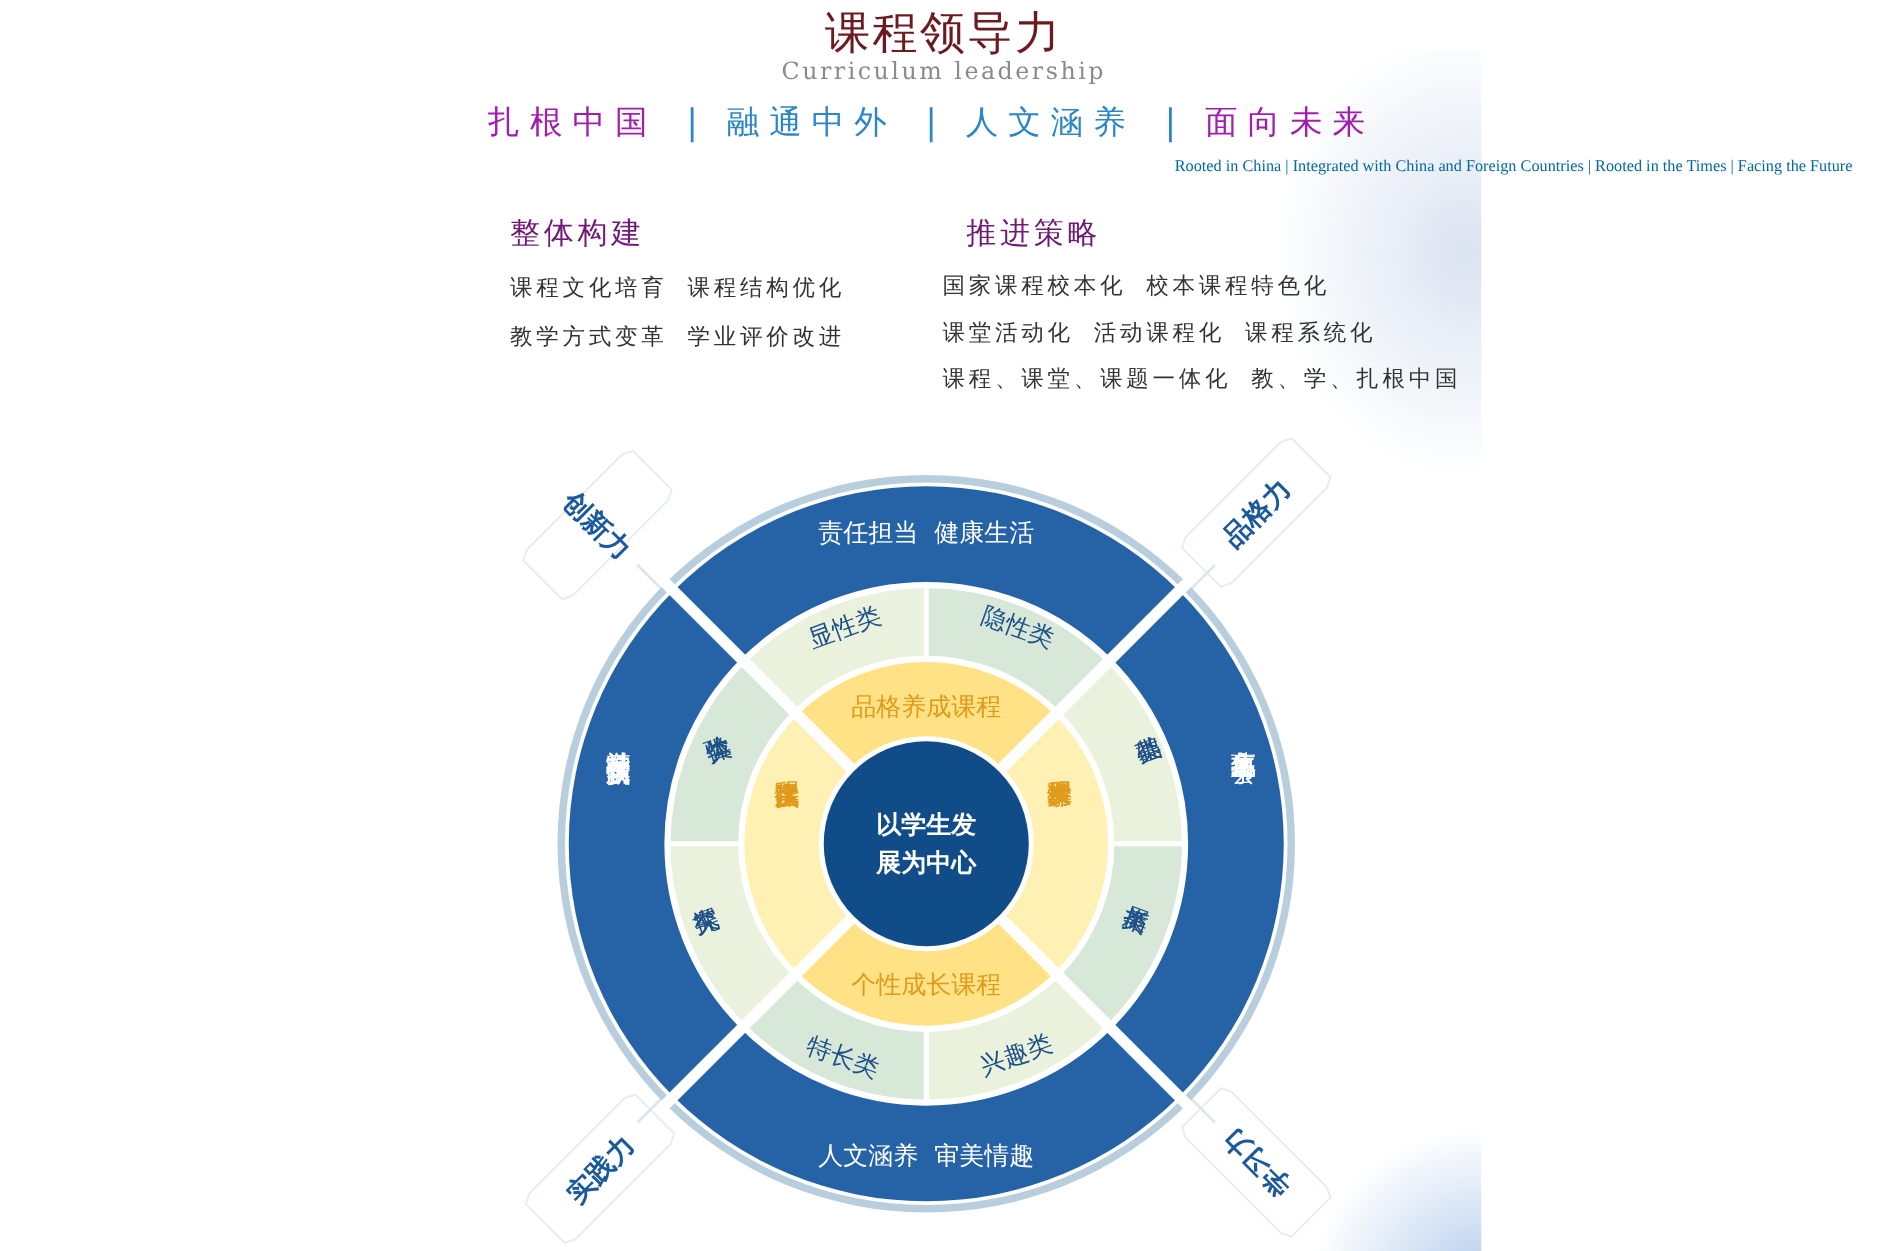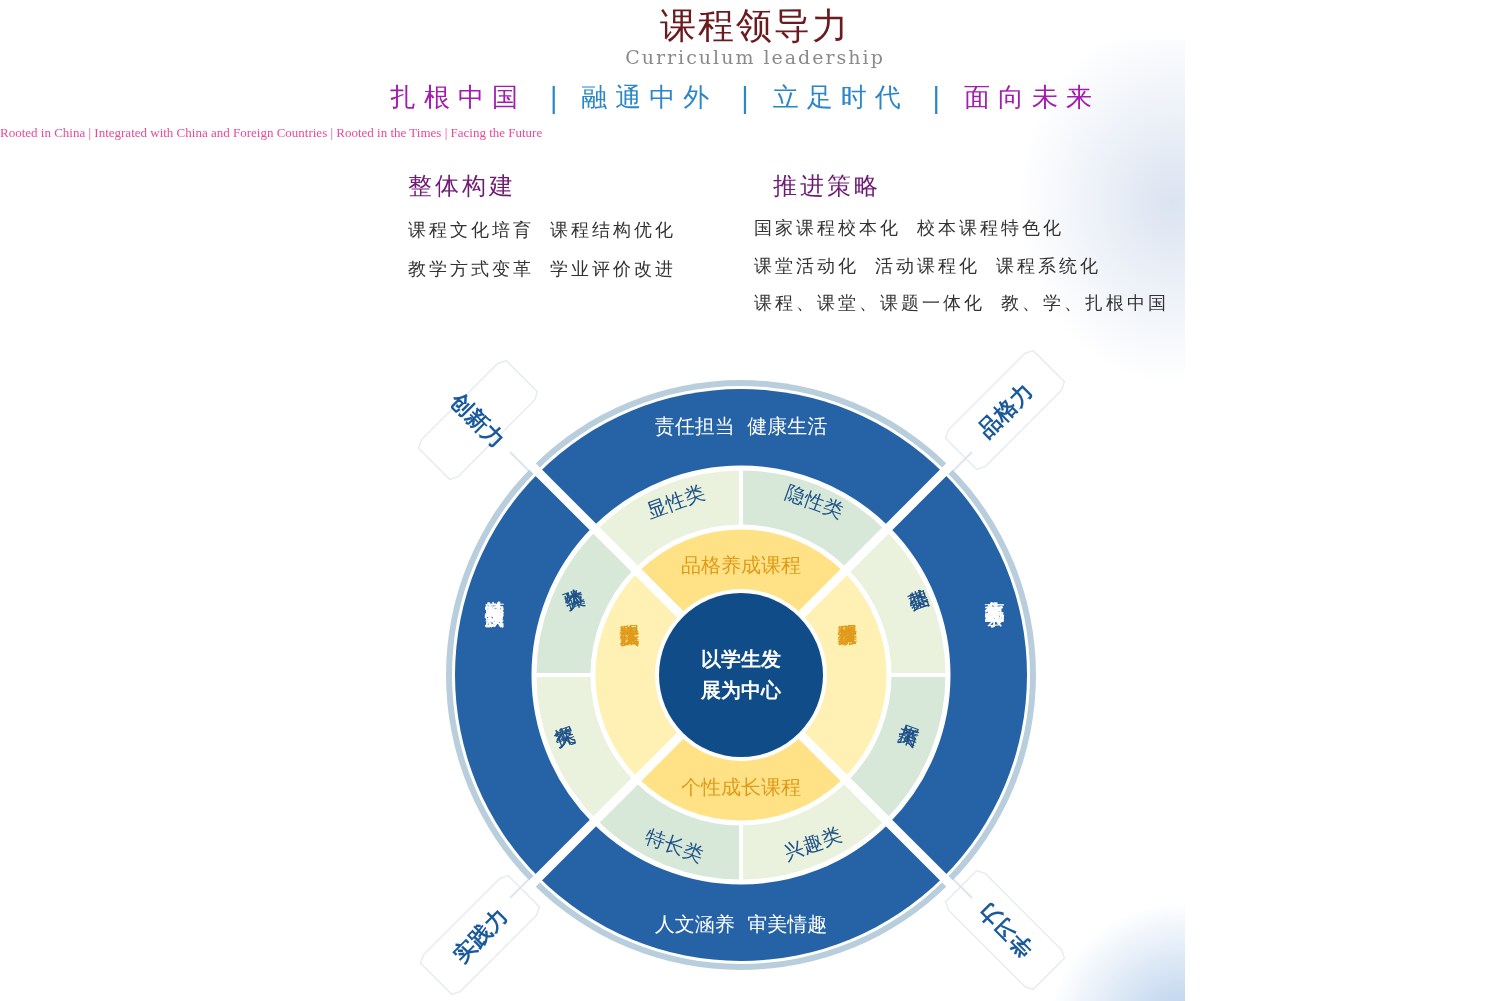--- a/index.html
+++ b/index.html
@@ -12,22 +12,22 @@
           background:radial-gradient(ellipse at 80% 90%, rgba(120,165,220,0.55), rgba(255,255,255,0) 60%); }
   .title { position:absolute; left:0; width:1510px; top:2px; text-align:center; font-family:"DejaVu Serif", serif;
            font-size:36px; color:#6b1a1f; letter-spacing:2px; }
   .subtitle { position:absolute; left:0; width:1510px; top:46px; text-align:center; font-family:"DejaVu Serif", serif;
            font-size:19px; color:#8a8a8a; letter-spacing:2px; }
   .motto { position:absolute; left:390px; top:80px; width:710px; display:flex; align-items:center; justify-content:space-between;
            font-family:"DejaVu Serif", serif; font-size:26px; letter-spacing:8px; }
   .motto .m1 { color:#a21caf; }
   .motto .m2 { color:#2b86c8; }
   .motto .sep { color:#2b86c8; font-size:28px; letter-spacing:0; }
-  .motto-en { position:absolute; left:0; width:1482px; top:125px; text-align:left; font-family:"Liberation Serif", serif;
-              font-size:13px; color:#ec4899; }
+  .motto-en { position:absolute; left:0; width:1482px; top:125px; text-align:right; font-family:"Liberation Serif", serif;
+              font-size:13px; color:#0369a1; }
   .sec-title { position:absolute; font-family:"DejaVu Serif", serif; font-size:24px; color:#701a75; letter-spacing:3px; }
   .sec-line { position:absolute; font-family:"DejaVu Serif", serif; font-size:18px; color:#333; letter-spacing:3px; white-space:nowrap; }
   .sec-line span + span { margin-left:16px;margin-top:48px; }
   svg.diagram { position:absolute; left:0; top:0; }
 </style>
 </head>
 <body>
 
 <div class="page">
   <div class="wash"></div>
@@ -35,21 +35,21 @@
 </div>
 
 <div class="title">课程领导力</div>
 <div class="subtitle">Curriculum leadership</div>
 
 <div class="motto">
   <span class="m1">扎根中国</span>
   <span class="sep">|</span>
   <span class="m2">融通中外</span>
   <span class="sep">|</span>
-  <span class="m2">立足时代</span>
+  <span class="m2">人文涵养</span>
   <span class="sep">|</span>
   <span class="m1">面向未来</span>
 </div>
 <div class="motto-en">Rooted in China | Integrated with China and Foreign Countries | Rooted in the Times | Facing the Future</div>
 
 <div class="sec-title" style="left:408px; top:170px;">整体构建</div>
 <div class="sec-line" style="left:408px; top:218px;">
   <span>课程文化培育</span><span>课程结构优化</span>
 </div>
 <div class="sec-line" style="left:408px; top:257px;">

